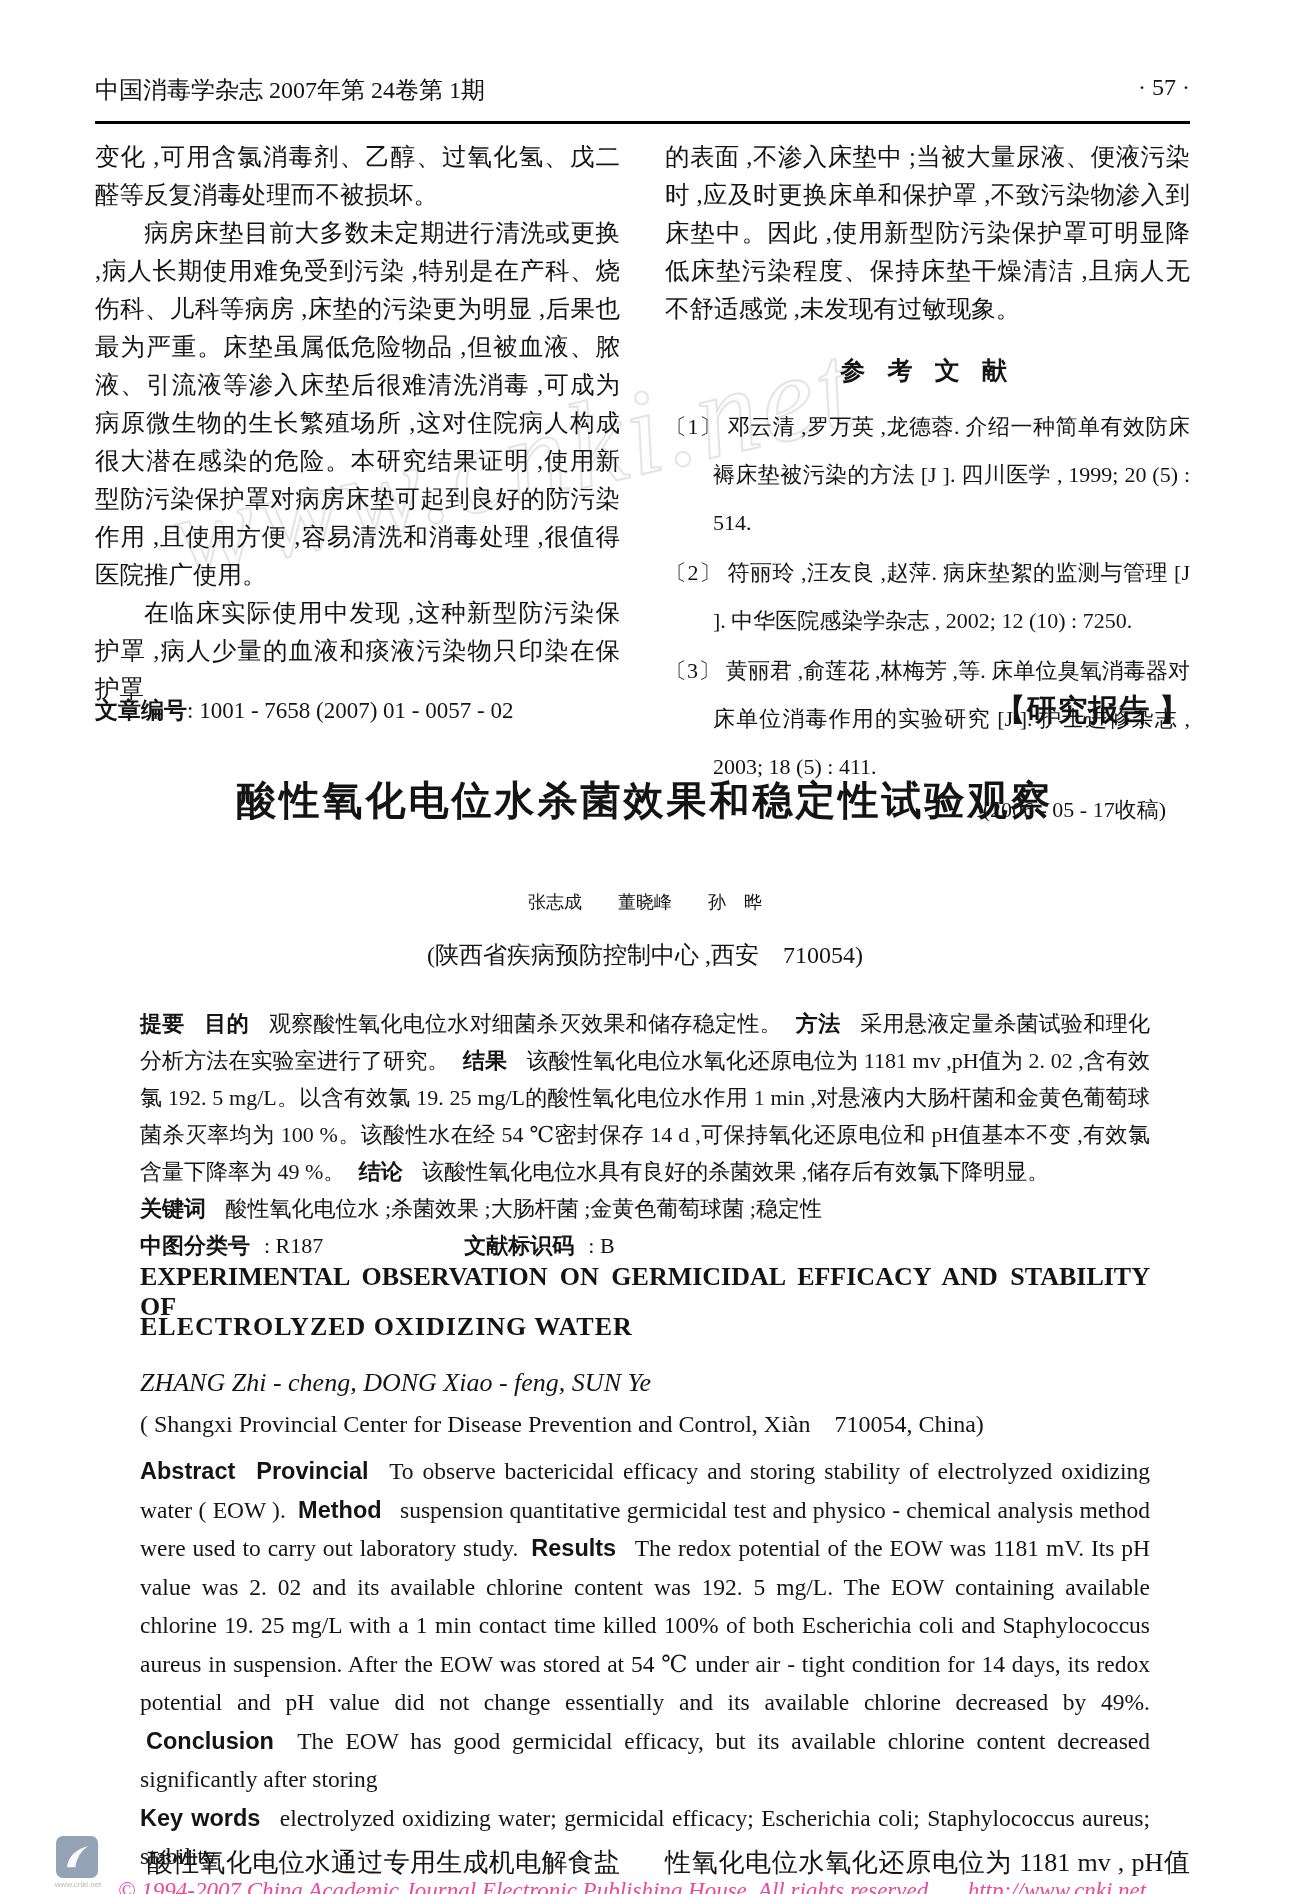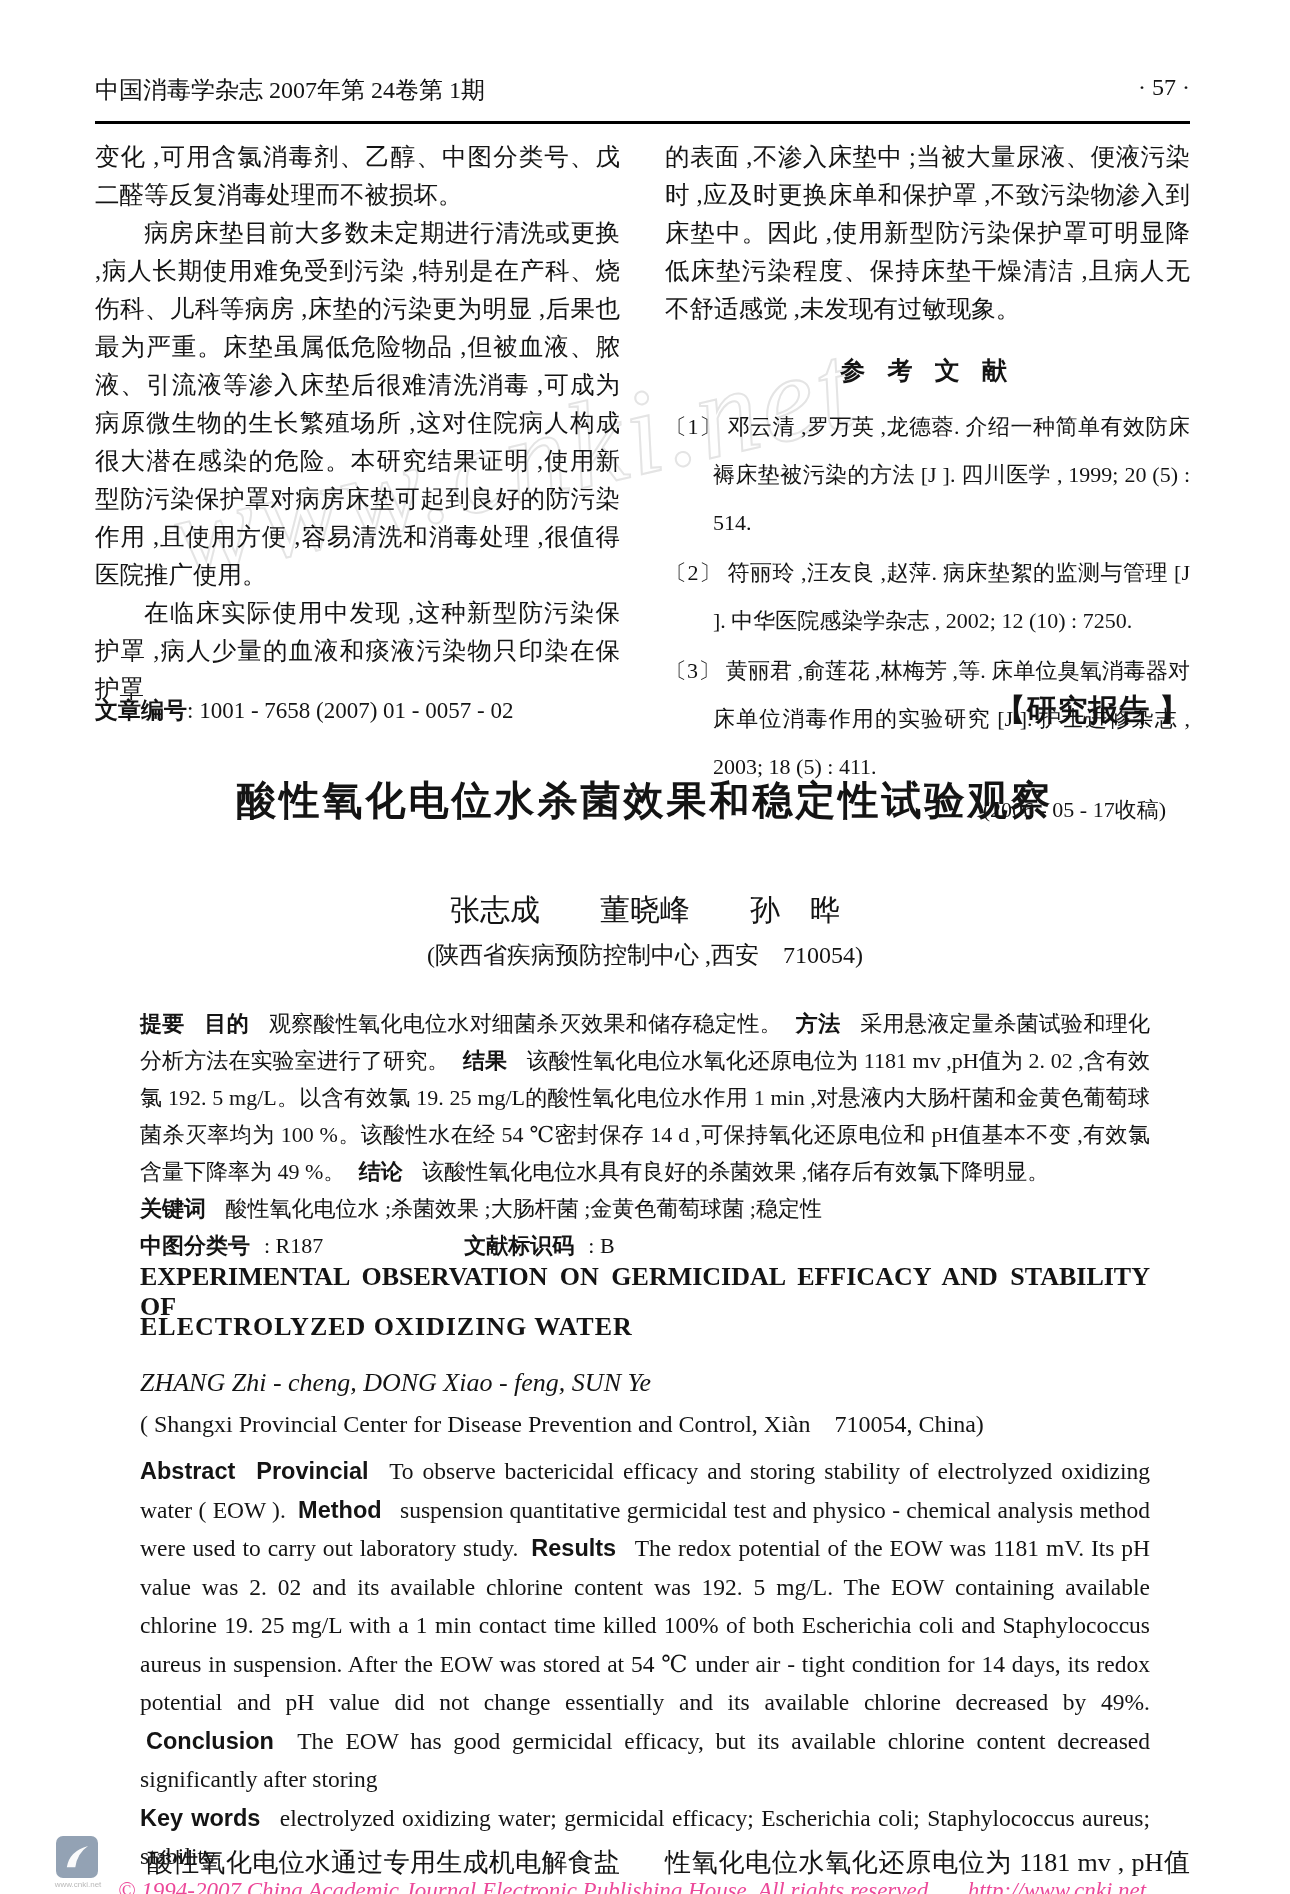--- a/index.html
+++ b/index.html
@@ -26,21 +26,21 @@
   .ref-title{text-align:center;font-weight:bold;font-size:25px;letter-spacing:8px;margin:26px 0 16px 0;}
   .ref{font-size:22px;line-height:48px;text-align:justify;padding-left:48px;text-indent:-48px;margin:0 0 2px 0;}
   .received{text-align:right;font-size:22px;margin-top:4px;padding-right:24px;}
   
   .artnum-row{left:95px;top:690px;width:1095px;display:flex;justify-content:space-between;align-items:center;}
   .artnum{font-size:23px;}
   .badge{font-size:30px;font-weight:900;letter-spacing:1px;}
   .lbl{font-family:"Liberation Sans","DejaVu Sans",sans-serif;font-weight:bold;}
   
   .title{left:0;top:773px;width:1290px;text-align:center;font-size:40px;font-weight:bold;letter-spacing:3px;margin:0;}
-  .authors{left:0;top:890px;width:1290px;text-align:center;font-size:30px;}
+  .authors{left:0;top:890px;width:1290px;text-align:center;font-size:18px;}
   .affil{left:0;top:939px;width:1290px;text-align:center;font-size:24px;}
   
   .cn-abs{left:140px;top:1005px;width:1010px;font-size:22px;line-height:37px;}
   .cn-abs .abs-text{text-align:justify;}
   .cn-abs .lbl{margin-right:14px;}
   .cn-abs .lbl.mid{margin-left:8px;}
   .kw-line,.clc-line{margin-top:0;}
   .clc-gap{display:inline-block;width:130px;}
   
   .en-title1{left:140px;top:1262px;width:1010px;font-weight:bold;font-size:26px;text-align:justify;text-align-last:justify;}
@@ -69,21 +69,21 @@
 <div class="content-layer">
 
   <div class="abs header">
     <span>中国消毒学杂志 2007年第 24卷第 1期</span>
     <span>· 57 ·</span>
   </div>
   <div class="abs rule"></div>
 
   <div class="abs topcols">
     <div class="col">
-      <p>变化 ,可用含氯消毒剂、乙醇、中图分类号、戊二醛等反复消毒处理而不被损坏。</p>
+      <p>变化 ,可用含氯消毒剂、乙醇、过氧化氢、戊二醛等反复消毒处理而不被损坏。</p>
       <p class="indent">病房床垫目前大多数未定期进行清洗或更换 ,病人长期使用难免受到污染 ,特别是在产科、烧伤科、儿科等病房 ,床垫的污染更为明显 ,后果也最为严重。床垫虽属低危险物品 ,但被血液、脓液、引流液等渗入床垫后很难清洗消毒 ,可成为病原微生物的生长繁殖场所 ,这对住院病人构成很大潜在感染的危险。本研究结果证明 ,使用新型防污染保护罩对病房床垫可起到良好的防污染作用 ,且使用方便 ,容易清洗和消毒处理 ,很值得医院推广使用。</p>
       <p class="indent">在临床实际使用中发现 ,这种新型防污染保护罩 ,病人少量的血液和痰液污染物只印染在保护罩</p>
     </div>
     <div class="col">
       <p>的表面 ,不渗入床垫中 ;当被大量尿液、便液污染时 ,应及时更换床单和保护罩 ,不致污染物渗入到床垫中。因此 ,使用新型防污染保护罩可明显降低床垫污染程度、保持床垫干燥清洁 ,且病人无不舒适感觉 ,未发现有过敏现象。</p>
       <div class="ref-title">参 考 文 献</div>
       <div class="ref">〔1〕 邓云清 ,罗万英 ,龙德蓉. 介绍一种简单有效防床褥床垫被污染的方法 [J ]. 四川医学 , 1999; 20 (5) : 514.</div>
       <div class="ref">〔2〕 符丽玲 ,汪友良 ,赵萍. 病床垫絮的监测与管理 [J ]. 中华医院感染学杂志 , 2002; 12 (10) : 7250.</div>
       <div class="ref">〔3〕 黄丽君 ,俞莲花 ,林梅芳 ,等. 床单位臭氧消毒器对床单位消毒作用的实验研究 [J ]. 护士进修杂志 , 2003; 18 (5) : 411.</div>
       <div class="received">(2006 - 05 - 17收稿)</div>

